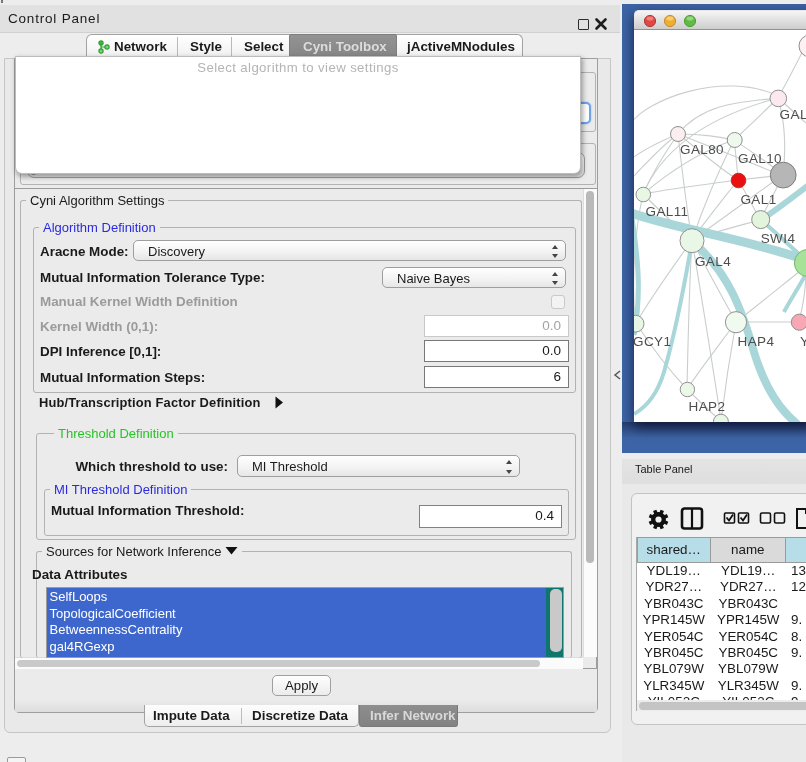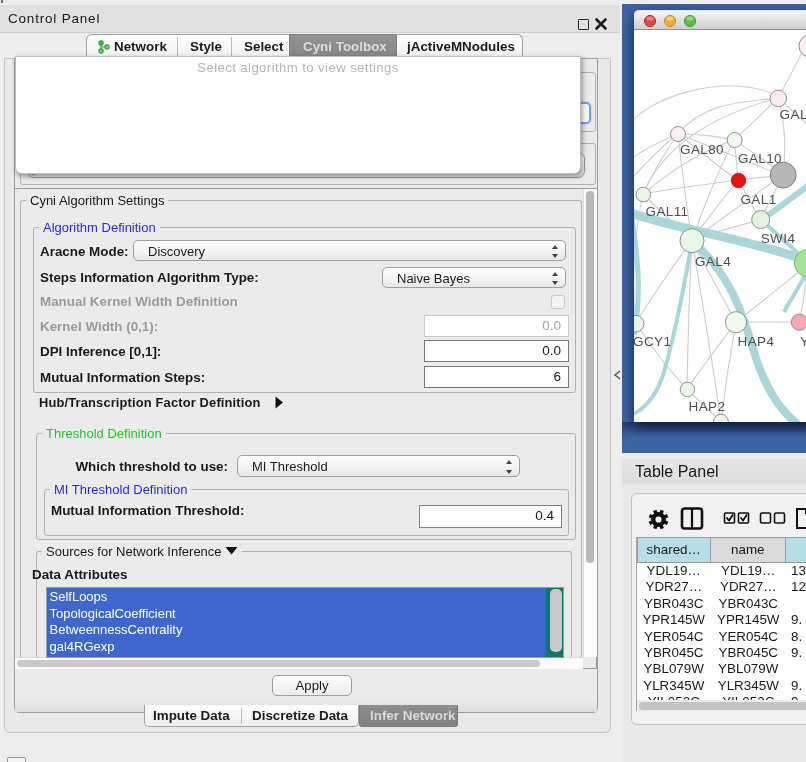--- a/index.html
+++ b/index.html
@@ -70,21 +70,21 @@
   <div class="grp" style="left:33px;top:227px;width:541px;height:164px;">
     <div class="ttl" style="color:#2a2ae0;">Algorithm Definition</div>
   </div>
   <div class="lbl" style="left:40px;top:244px;">Aracne Mode:</div>
   <div class="combo" style="left:133px;top:240px;width:433px;height:21px;">
       <span style="position:absolute;left:14px;top:3px;">Discovery</span>
     <svg class="ar" width="12" height="21" viewBox="0 0 12 21">
         <path d="M6 4 L9 8 L3 8 Z M6 17 L9 13 L3 13 Z" fill="#444"></path>
       </svg>
     </div>
-  <div class="lbl" style="left:40px;top:270px;">Steps Information Algorithm Type:</div>
+  <div class="lbl" style="left:40px;top:270px;">Mutual Information Tolerance Type:</div>
   <div class="combo" style="left:382px;top:267px;width:184px;height:21px;">
       <span style="position:absolute;left:14px;top:3px;">Naive Bayes</span>
     <svg class="ar" width="12" height="21" viewBox="0 0 12 21">
         <path d="M6 4 L9 8 L3 8 Z M6 17 L9 13 L3 13 Z" fill="#444"></path>
       </svg>
     </div>
   <div class="lbl gray" style="left:40px;top:294px;">Manual Kernel Width Definition</div>
   <div class="abs" style="left:551px;top:295px;width:12px;height:12px;background:#f3f3f3;border:1px solid #c9c9c9;border-radius:3px;"></div>
   <div class="lbl gray" style="left:40px;top:319px;">Kernel Width (0,1):</div>
   <div class="field" style="left:424px;top:315px;width:145px;height:22px;border:1px solid #c9c9c9;color:#a3a3a3;line-height:20px;">0.0</div>
@@ -92,21 +92,21 @@
   <div class="field" style="left:424px;top:340px;width:145px;height:22px;border:1.5px solid #787878;line-height:19px;">0.0</div>
   <div class="lbl" style="left:40px;top:370px;">Mutual Information Steps:</div>
   <div class="field" style="left:424px;top:366px;width:145px;height:22px;border:1.5px solid #787878;line-height:19px;">6</div>
   <div class="lbl" style="left:39px;top:395px;font-size:12.9px;letter-spacing:0.15px;">Hub/Transcription Factor Definition</div>
   <svg class="abs" style="left:274px;top:396px;" width="10" height="13" viewBox="0 0 10 13">
       <path d="M1.5 0.5 L9 6.5 L1.5 12.5 Z" fill="#111"></path>
     </svg>
 </div>
 <div id="threshold">
   <div class="grp" style="left:36px;top:433px;width:538px;height:105px;">
-    <div class="ttl" style="color:#27c427;">Threshold Definition</div>
+    <div class="ttl" style="color:#27c427;margin-left:12px;">Threshold Definition</div>
   </div>
   <div class="lbl" style="left:60px;top:459px;width:168px;text-align:right;">Which threshold to use:</div>
   <div class="combo" style="left:237px;top:455px;width:283px;height:22px;">
       <span style="position:absolute;left:14px;top:3px;">MI Threshold</span>
     <svg class="ar" width="12" height="22" viewBox="0 0 12 22">
         <path d="M6 4 L9 8 L3 8 Z M6 18 L9 14 L3 14 Z" fill="#444"></path>
       </svg>
     </div>
   <div class="grp" style="left:44px;top:489px;width:523px;height:45px;">
     <div class="ttl" style="color:#2a2ae0;">MI Threshold Definition</div>
@@ -121,21 +121,21 @@
         </svg></div>
   </div>
   <div class="lbl" style="left:32px;top:567px;">Data Attributes</div>
   <div class="abs" style="left:45.5px;top:586.5px;width:518px;height:71px;border:1px solid #9b9b9b;background:#0f766e;box-sizing:border-box;overflow:hidden;">
     <div class="abs" style="left:0;top:0;width:499px;height:71px;background:#3d67cd;"></div>
     <div class="abs" style="left:3px;top:1.5px;color:#fff;font-size:13px;line-height:16.5px;white-space:nowrap;">SelfLoops<br>TopologicalCoefficient<br>BetweennessCentrality<br>gal4RGexp</div>
     <div class="abs" style="left:503px;top:1px;width:12px;height:63px;background:#c9c9c9;border-radius:5px;"></div>
   </div>
 </div>
 
-<div class="abs" style="left:272px;top:675px;width:80px;height:21px;background:linear-gradient(#fefefe,#ececec);border:1px solid #9f9f9f;border-radius:5px;box-sizing:border-box;text-align:center;font-size:13.2px;line-height:19px;">Apply</div>
+<div class="abs" style="left:272px;top:675px;width:59px;height:21px;background:linear-gradient(#fefefe,#ececec);border:1px solid #9f9f9f;border-radius:5px;box-sizing:border-box;text-align:center;font-size:13.2px;line-height:19px;">Apply</div>
 <div id="bottomtabs">
   <div class="abs" style="left:144px;top:705px;width:215px;height:21.5px;background:linear-gradient(#fdfdfd,#eeeeee);border:1px solid #a2a2a2;border-top:none;border-radius:0 0 5px 5px;box-sizing:border-box;"></div>
   <div class="abs" style="left:241px;top:708px;width:1px;height:16px;background:#bbb;"></div>
   <div class="abs" style="left:359px;top:705px;width:99px;height:21.5px;background:linear-gradient(#8e8e8e,#828282);border:1px solid #7a7a7a;border-top:none;border-radius:0 0 3px 3px;box-sizing:border-box;"></div>
   <div class="abs b" style="left:153px;top:708px;font-size:13.4px;">Impute Data</div>
   <div class="abs b" style="left:252px;top:708px;font-size:13.4px;">Discretize Data</div>
   <div class="abs b" style="left:370px;top:708px;font-size:13.4px;color:#d9d9d9;">Infer Network</div>
 </div>
 
 <div class="abs" style="left:15px;top:56px;width:566px;height:118px;background:#fff;border:1px solid #bcbcbc;border-radius:0 0 7px 7px;box-shadow:1.5px 2.5px 5px rgba(0,0,0,0.35);box-sizing:border-box;">
@@ -244,21 +244,21 @@
         <text x="-1" y="316" text-anchor="start">GCY1</text>
         <text x="122" y="315.5">HAP4</text>
         <text x="166" y="315.5" text-anchor="start">Y</text>
         <text x="73" y="380.5">HAP2</text>
       </g>
     </svg>
   </div>
 
   <div class="abs" style="left:622px;top:453px;width:184px;height:309px;background:#ededed;"></div>
   <div class="abs" style="left:622px;top:459px;width:184px;height:25px;background:linear-gradient(#e4e4e4,#dedede);">
-    <div class="abs" style="left:13px;top:4px;font-size:16px;">Table Panel</div>
+    <div class="abs" style="left:13px;top:4px;font-size:11px;">Table Panel</div>
   </div>
   <div class="abs" style="left:622px;top:484px;width:184px;height:278px;background:#e9e9e9;"></div>
   <div class="abs" style="left:630.5px;top:493px;width:180px;height:232px;background:#f1f1f1;border:1px solid #c3c3c3;border-radius:6px;box-sizing:border-box;"></div>
   <div id="tabletools">
     <svg class="abs" style="left:647px;top:507px;" width="160" height="24" viewBox="0 0 160 24">
       <g fill="#111">
           <circle cx="11.5" cy="12.5" r="7.4"></circle>
           <g stroke="#111" stroke-width="3.6">
             <line x1="15.7" y1="14.2" x2="20.6" y2="16.3"></line>
             <line x1="13.2" y1="16.7" x2="15.3" y2="21.6"></line>

